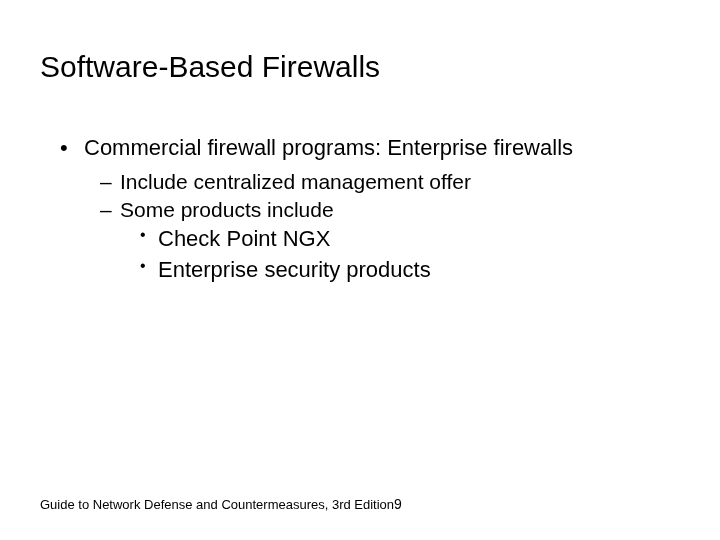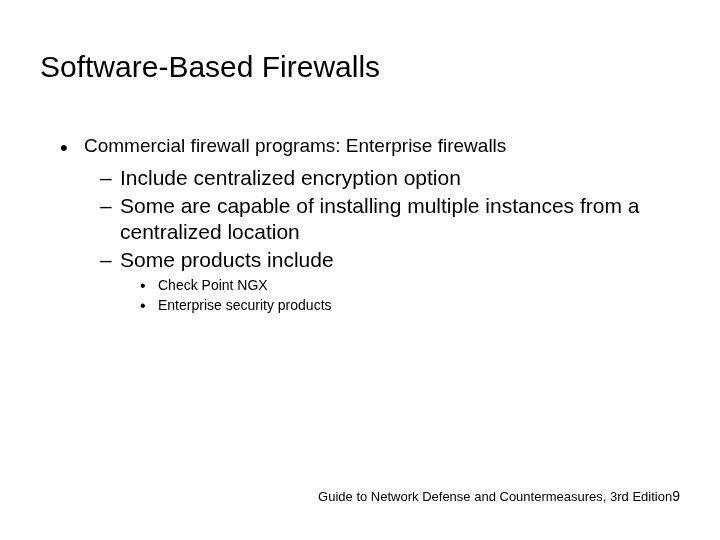--- a/index.html
+++ b/index.html
@@ -19,21 +19,21 @@
     .title {
       text-align: left;
       font-size: 30px;
       font-weight: normal;
       margin-bottom: 50px;
     }
     .content {
       padding-left: 0px;
     }
     .bullet-l1 {
-      font-size: 19px;
+      font-size: 22px;
       line-height: 1.3;
       margin-left: 20px;
       margin-bottom: 6px;
       position: relative;
       padding-left: 24px;
     }
     .bullet-l1::before {
       content: "•";
       position: absolute;
       left: 0;
@@ -46,44 +46,44 @@
       position: relative;
       padding-left: 20px;
       margin-bottom: 2px;
     }
     .bullet-l2::before {
       content: "–";
       position: absolute;
       left: 0;
     }
     .bullet-l3 {
-      font-size: 14px;
+      font-size: 22px;
       line-height: 1.3;
       margin-left: 100px;
       position: relative;
       padding-left: 18px;
       margin-bottom: 2px;
     }
     .bullet-l3::before {
       content: "•";
       position: absolute;
       left: 0;
       font-size: 16px;
     }
     .spacer-sm {
       height: 8px;
     }
     .footer {
       position: absolute;
-      bottom: 36px;
+      bottom: 28px;
       left: 40px;
       right: 40px;
       font-size: 13px;
       display: flex;
-      justify-content: flex-end;
+      justify-content: flex-start;
       align-items: baseline;
     }
     .footer-left {
       flex: 0 0 auto;
     }
     .footer-center {
       flex: 0 0 auto;
       font-size: 12px;
       margin-left: 60px;
     }
@@ -92,22 +92,21 @@
       font-size: 14px;
     }
   </style>
 </head>
 <body>
 
 <h1 class="title">Software-Based Firewalls</h1>
 
 <div class="content">
   <div class="bullet-l1">Commercial firewall programs: Enterprise firewalls</div>
-  <div class="bullet-l2">Include centralized encryption option</div>
-  <div class="bullet-l2">Some are capable of installing multiple instances from a centralized location</div>
+  <div class="bullet-l2">Include centralized management offer</div>
   <div class="bullet-l2">Some products include</div>
   <div class="bullet-l3">Check Point NGX</div>
   <div class="bullet-l3">Enterprise security products</div>
   <div class="spacer-sm"></div>
 </div>
 
 <div class="footer">
   <span class="footer-left">Guide to Network Defense and Countermeasures, 3rd Edition</span>
   <span class="footer-right">9</span>
 </div>

